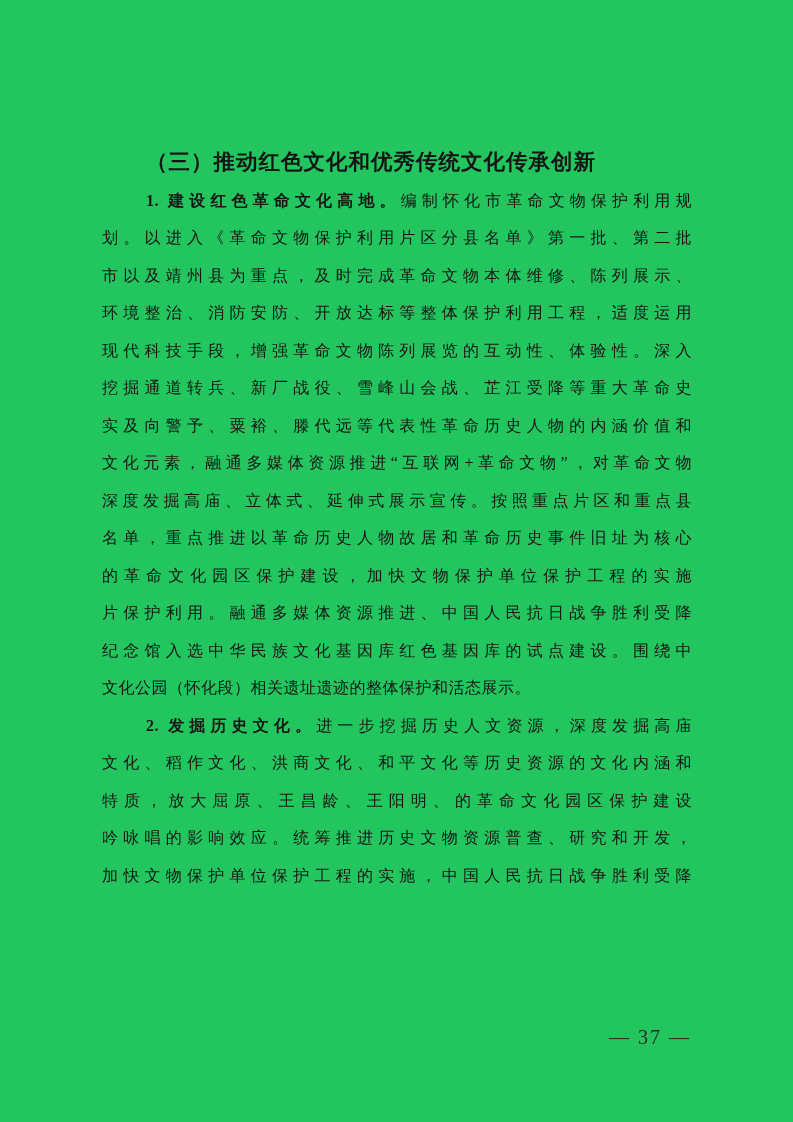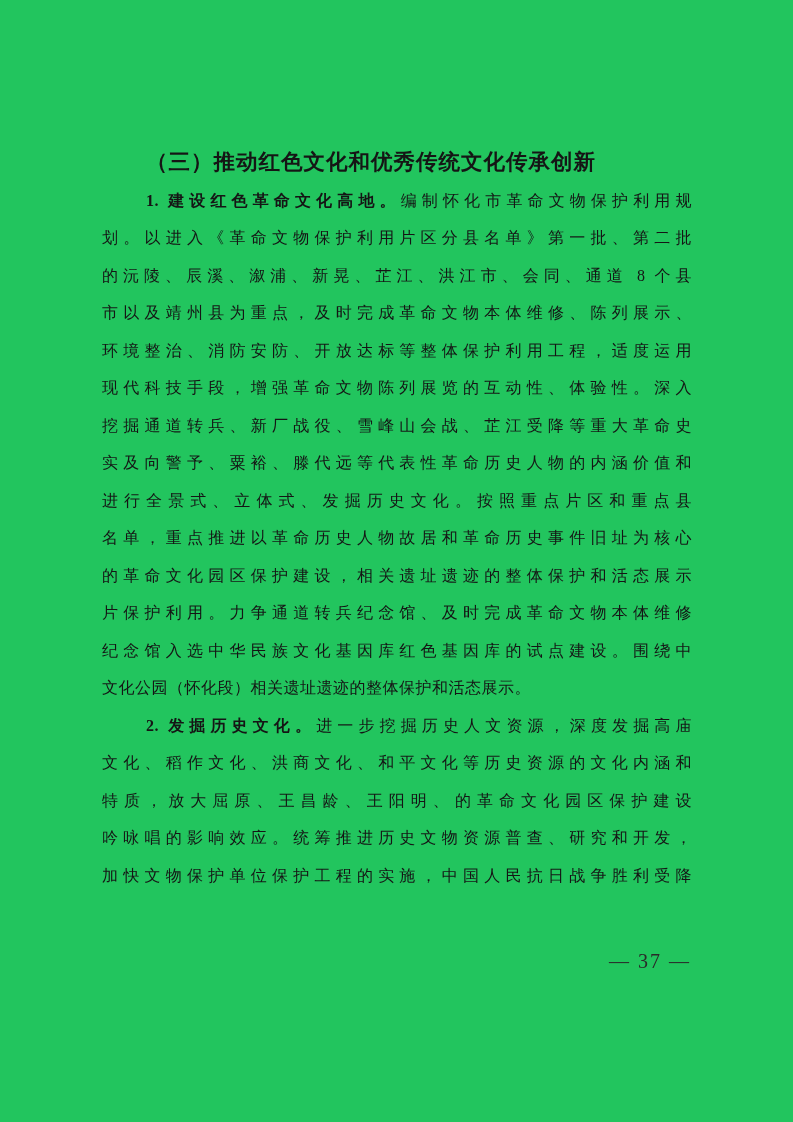--- a/index.html
+++ b/index.html
@@ -43,47 +43,47 @@
   .line.heading {
     font-weight: 700;
     font-size: 21.5px;
     letter-spacing: 1px;
   }
   .seg-bold {
     font-weight: 700;
   }
   .page-number {
     position: absolute;
-    top: 948px;
+    top: 1024px;
     right: 102px;
     font-size: 20px;
     line-height: 26px;
     color: #2a2a2a;
     letter-spacing: 2px;
     font-family: "Liberation Serif", "DejaVu Serif", serif;
   }
 </style>
 </head>
 <body>
 
 <div class="page">
   <div class="text-block" id="text-block">
       <div class="line heading indent"><span class="seg-bold">（三）推动红色文化和优秀传统文化传承创新</span></div>
       <div class="line indent justify"><span class="seg-bold">1. 建设红色革命文化高地。</span><span class="seg">编制怀化市革命文物保护利用规</span></div>
       <div class="line justify"><span class="seg">划。以进入《革命文物保护利用片区分县名单》第一批、第二批</span></div>
-      <div class="line justify"><span class="seg">的沅陵、辰溪、溆浦、新晃、芷江、洪江市、会同、通道 8 个县</span></div>
       <div class="line justify"><span class="seg">市以及靖州县为重点，及时完成革命文物本体维修、陈列展示、</span></div>
       <div class="line justify"><span class="seg">环境整治、消防安防、开放达标等整体保护利用工程，适度运用</span></div>
       <div class="line justify"><span class="seg">现代科技手段，增强革命文物陈列展览的互动性、体验性。深入</span></div>
       <div class="line justify"><span class="seg">挖掘通道转兵、新厂战役、雪峰山会战、芷江受降等重大革命史</span></div>
       <div class="line justify"><span class="seg">实及向警予、粟裕、滕代远等代表性革命历史人物的内涵价值和</span></div>
-      <div class="line justify"><span class="seg">进行全景式、立体式、发掘历史文化。按照重点片区和重点县</span></div>
+      <div class="line justify"><span class="seg">文化元素，融通多媒体资源推进“互联网+革命文物”，对革命文物</span></div>
+      <div class="line justify"><span class="seg">深度发掘高庙、立体式、延伸式展示宣传。按照重点片区和重点县</span></div>
       <div class="line justify"><span class="seg">名单，重点推进以革命历史人物故居和革命历史事件旧址为核心</span></div>
-      <div class="line justify"><span class="seg">的革命文化园区保护建设，相关遗址遗迹的整体保护和活态展示</span></div>
-      <div class="line justify"><span class="seg">片保护利用。力争通道转兵纪念馆、及时完成革命文物本体维修</span></div>
+      <div class="line justify"><span class="seg">的革命文化园区保护建设，加快文物保护单位保护工程的实施</span></div>
+      <div class="line justify"><span class="seg">片保护利用。融通多媒体资源推进、中国人民抗日战争胜利受降</span></div>
       <div class="line justify"><span class="seg">纪念馆入选中华民族文化基因库红色基因库的试点建设。围绕中</span></div>
       <div class="line"><span class="seg">文化公园（怀化段）相关遗址遗迹的整体保护和活态展示。</span></div>
       <div class="line indent justify"><span class="seg-bold">2. 发掘历史文化。</span><span class="seg">进一步挖掘历史人文资源，深度发掘高庙</span></div>
       <div class="line justify"><span class="seg">文化、稻作文化、洪商文化、和平文化等历史资源的文化内涵和</span></div>
       <div class="line justify"><span class="seg">特质，放大屈原、王昌龄、王阳明、的革命文化园区保护建设</span></div>
       <div class="line justify"><span class="seg">吟咏唱的影响效应。统筹推进历史文物资源普查、研究和开发，</span></div>
       <div class="line justify"><span class="seg">加快文物保护单位保护工程的实施，中国人民抗日战争胜利受降</span></div>
     </div>
   <div class="page-number">— 37 —</div>
 </div>

